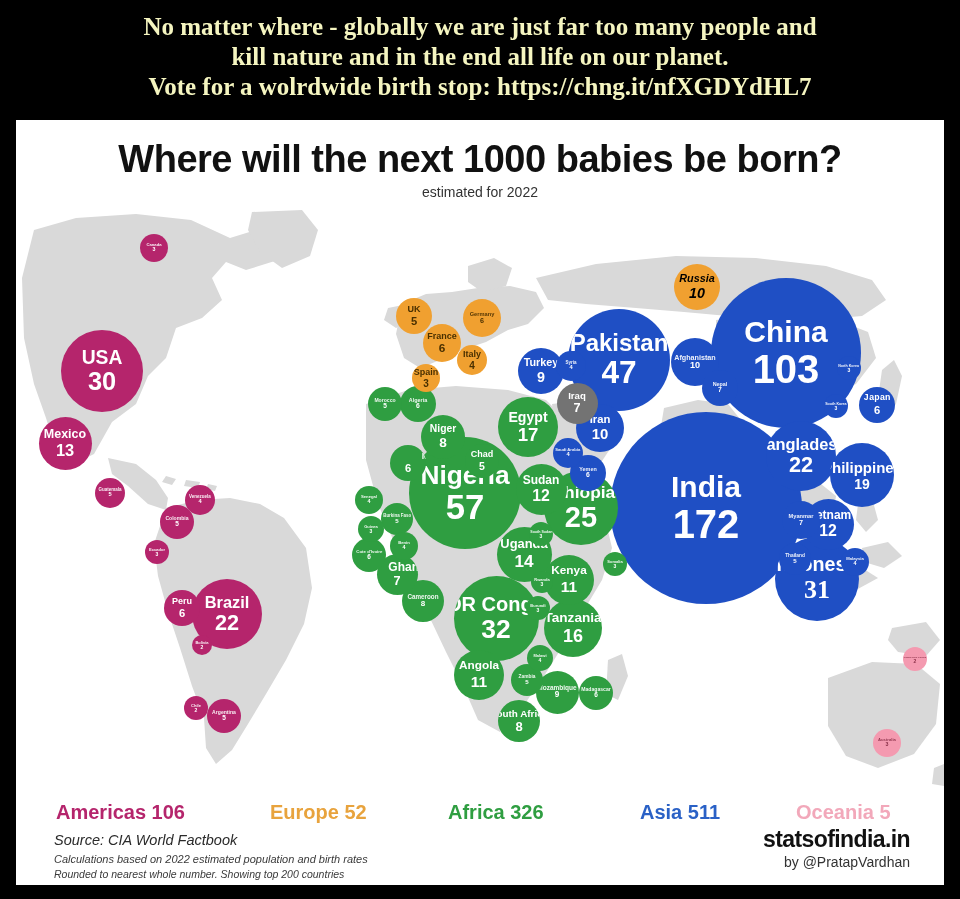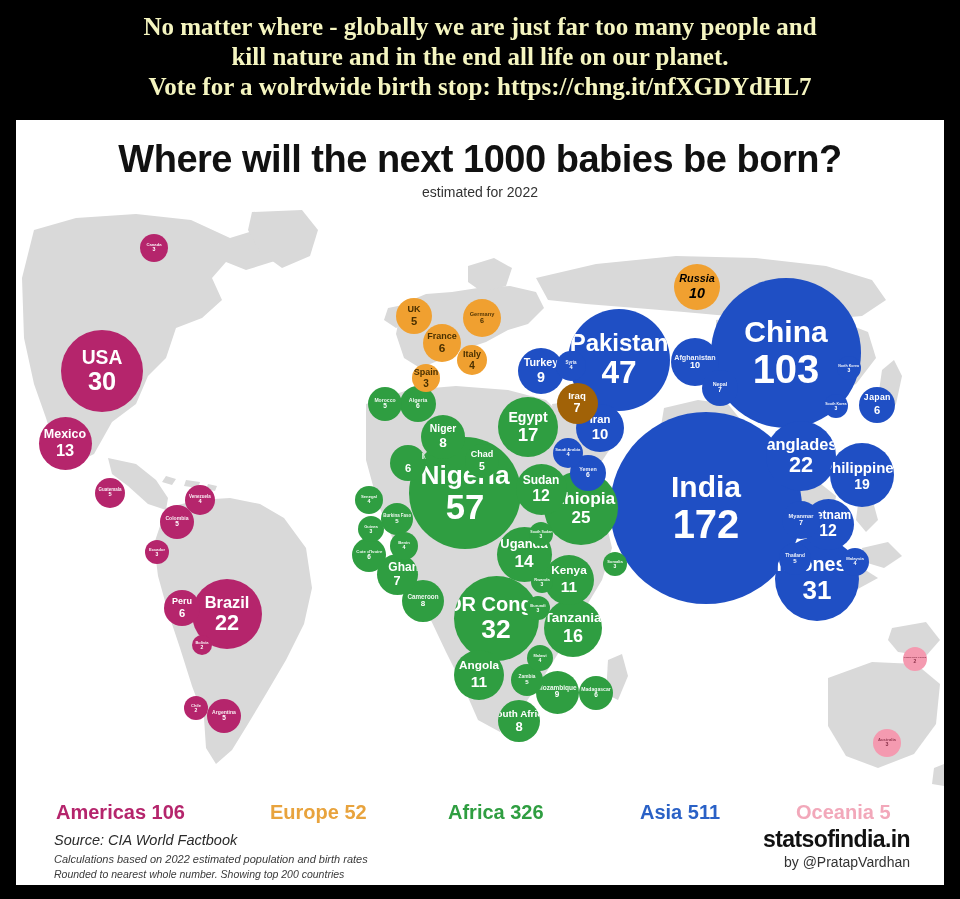--- a/index.html
+++ b/index.html
@@ -178,33 +178,33 @@
         <div class="bub" style="width: 112px; height: 112px; left: 393px; top: 229px; background: rgb(47, 158, 65); z-index: 144;">
           <span class="nm" style="font-size: 26.3px;">Nigeria</span>
           <span class="vl" style="font-size: 34.7px; margin-top: 2px;">57</span>
         </div>
         <div class="bub" style="width: 102px; height: 102px; left: 552px; top: 101px; background: rgb(31, 79, 196); z-index: 149;">
           <span class="nm" style="font-size: 24px;">Pakistan</span>
           <span class="vl" style="font-size: 31.6px; margin-top: 2px;">47</span>
         </div>
         <div class="bub" style="width: 84px; height: 84px; left: 759px; top: 329px; background: rgb(31, 79, 196); z-index: 158;">
           <span class="nm" style="font-size: 19.7px;">Indonesia</span>
-          <span class="vl" style="font-size: 26px; margin-top: 2px;">31</span>
+          <span class="vl" style="font-size: 26px; margin-top: 2px; font-family: Liberation Serif, serif;">31</span>
         </div>
         <div class="bub" style="width: 85px; height: 85px; left: 437.5px; top: 367.5px; background: rgb(47, 158, 65); z-index: 158;">
           <span class="nm" style="font-size: 20px;">DR Congo</span>
           <span class="vl" style="font-size: 26.4px; margin-top: 2px;">32</span>
         </div>
         <div class="bub" style="width: 82px; height: 82px; left: 45px; top: 122px; background: rgb(181, 37, 108); z-index: 159;">
           <span class="nm" style="font-size: 19.3px;">USA</span>
           <span class="vl" style="font-size: 25.4px; margin-top: 2px;">30</span>
         </div>
         <div class="bub" style="width: 74px; height: 74px; left: 528px; top: 263px; background: rgb(47, 158, 65); z-index: 163;">
           <span class="nm" style="font-size: 17.4px;">Ethiopia</span>
-          <span class="vl" style="font-size: 17px; margin-top: 2px;">25</span>
+          <span class="vl" style="font-size: 29px; margin-top: 2px;">25</span>
         </div>
         <div class="bub" style="width: 70px; height: 70px; left: 750px; top: 213px; background: rgb(31, 79, 196); z-index: 165;">
           <span class="nm" style="font-size: 16.4px;">Bangladesh</span>
           <span class="vl" style="font-size: 21.7px; margin-top: 2px;">22</span>
         </div>
         <div class="bub" style="width: 70px; height: 70px; left: 176px; top: 371px; background: rgb(181, 37, 108); z-index: 165;">
           <span class="nm" style="font-size: 16.4px;">Brazil</span>
           <span class="vl" style="font-size: 21.7px; margin-top: 2px;">22</span>
         </div>
         <div class="bub" style="width: 64px; height: 64px; left: 814px; top: 235px; background: rgb(31, 79, 196); z-index: 168;">
@@ -268,21 +268,21 @@
           <span class="vl" style="font-size: 13.6px; margin-top: 2px;">8</span>
         </div>
         <div class="bub" style="width: 42px; height: 42px; left: 482px; top: 492px; background: rgb(47, 158, 65); z-index: 179;">
           <span class="nm" style="font-size: 9.9px;">South Africa</span>
           <span class="vl" style="font-size: 13px; margin-top: 2px;">8</span>
         </div>
         <div class="bub tiny" style="width: 42px; height: 42px; left: 386px; top: 372px; background: rgb(47, 158, 65); z-index: 179;">
           <span class="nm" style="font-size: 6.3px; transform: scale(1);">Cameroon</span>
           <span class="vl" style="font-size: 8px; margin-top: 0px;">8</span>
         </div>
-        <div class="bub" style="width: 41px; height: 41px; left: 540.5px; top: 174.5px; background: #a16207; z-index: 180; text-align: right;">
+        <div class="bub" style="width: 41px; height: 41px; left: 540.5px; top: 174.5px; background: #737373; z-index: 180; text-align: right;">
           <span class="nm" style="font-size: 9.6px;">Iraq</span>
           <span class="vl" style="font-size: 12.7px; margin-top: 2px;">7</span>
         </div>
         <div class="bub" style="width: 41px; height: 41px; left: 360.5px; top: 345.5px; background: rgb(47, 158, 65); z-index: 180;">
           <span class="nm" style="font-size: 12px; padding-left: 20px;">Ghana</span>
           <span class="vl" style="font-size: 12.7px; margin-top: 2px;">7</span>
         </div>
         <div class="bub tiny" style="width: 36px; height: 36px; left: 686px; top: 162px; background: rgb(31, 79, 196); z-index: 182;">
           <span class="nm" style="font-size: 5.4px; transform: scale(1);">Nepal</span>
           <span class="vl" style="font-size: 6.8px; margin-top: 0px;">7</span>

